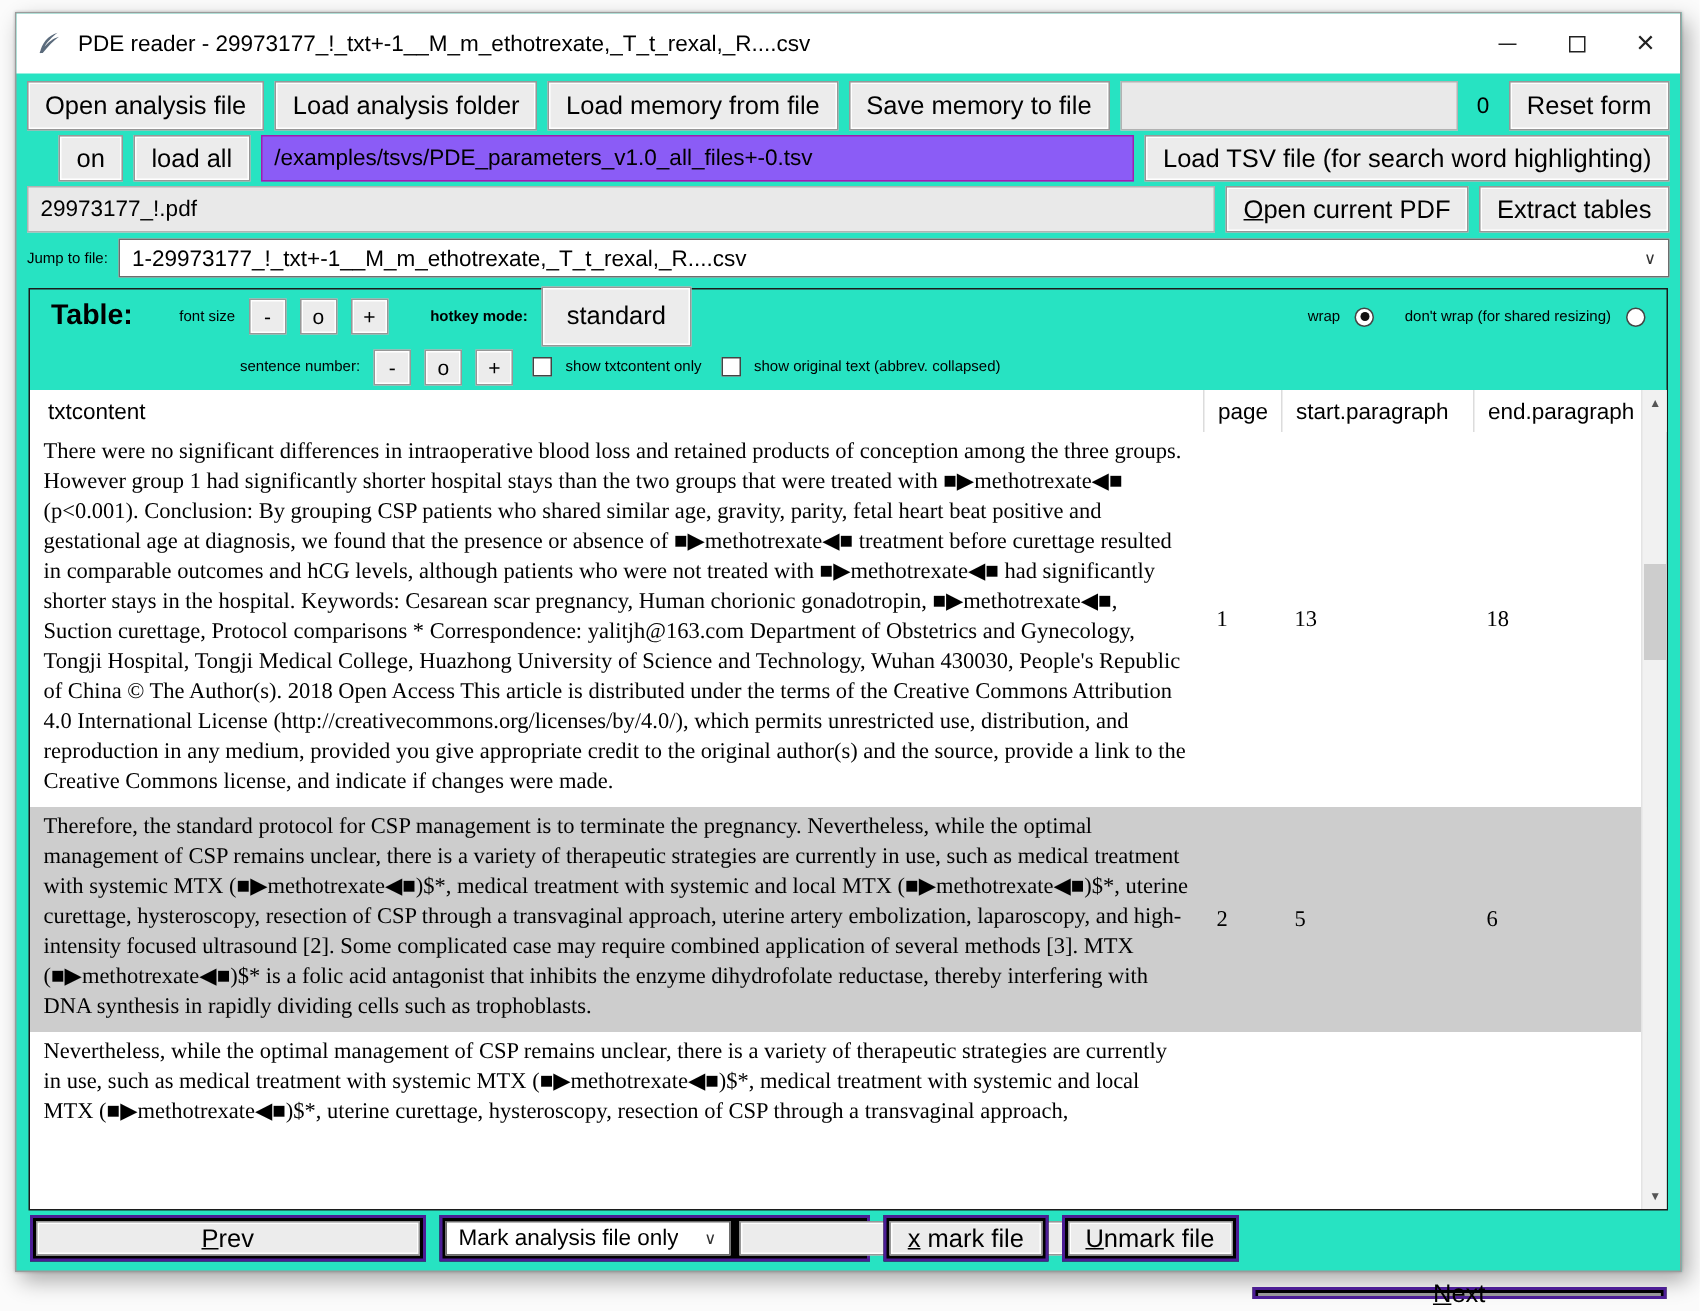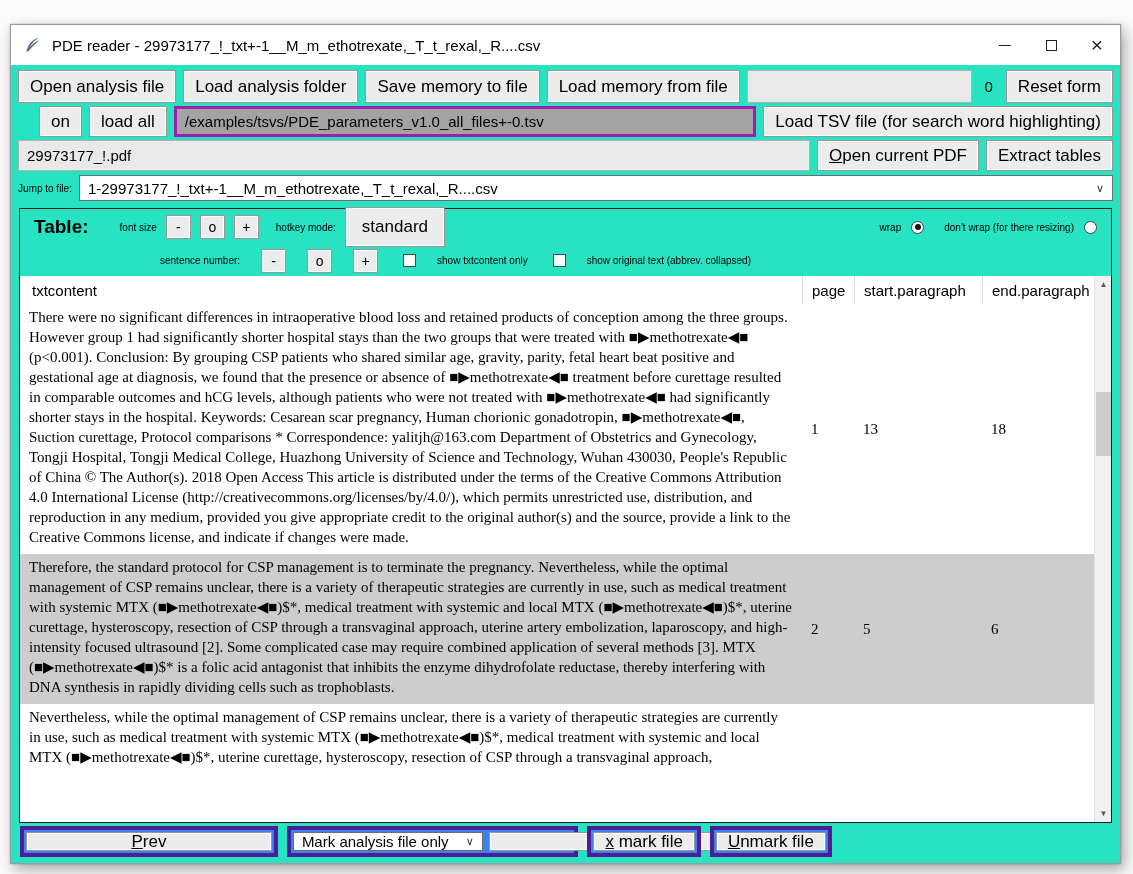--- a/index.html
+++ b/index.html
@@ -2,21 +2,21 @@
 <html><head>
 <meta charset="utf-8">
 <style>
   * { box-sizing: border-box; }
   body {
     margin: 0; width: 1133px; height: 874px; overflow: hidden;
     background: #fbfbfb; position: relative;
     font-family: "Liberation Sans", sans-serif; color: #000;
   }
   .window {
-    position: absolute; left: 10px; top: 24px; width: 1111px; height: 840px;
+    position: absolute; left: 10px; top: 8px; width: 1111px; height: 840px;
     background: #27e3c2; border: 1px solid #9b9b9b;
     box-shadow: 4px 6px 14px rgba(0,0,0,.32), 0 0 2px rgba(0,0,0,.25);
     display: flex; flex-direction: column;
   }
   
   .titlebar { height: 40px; background: #fff; display: flex; align-items: center; flex: 0 0 auto; }
   .app-icon { margin: 0 10px 0 13px; width: 18px; height: 18px; }
   .title-text { font-size: 15px; }
   .win-controls { margin-left: auto; display: flex; height: 100%; }
   .win-btn { width: 46px; display: flex; align-items: center; justify-content: center; font-size: 17px; color: #222; cursor: default; }
@@ -32,30 +32,30 @@
   .btn {
     background: #ececec; border: 1px solid #979797; box-shadow: inset 0 0 0 1px #fff;
     display: flex; align-items: center; justify-content: center;
     padding: 0 11px; font-size: 17px; white-space: nowrap; cursor: default;
   }
   .entry {
     display: flex; align-items: center; padding: 0 8px; font-size: 15px;
     white-space: nowrap; overflow: hidden;
   }
   .entry.gray { background: #e9e9e9; border: 1px solid #b2b2b2; }
-  .entry.white { background: #a3a3a3; border: 3px solid #a21caf; }
+  .entry.white { background: #8b5cf6; border: 1px solid #a21caf; }
   .grow { flex: 1 1 auto; min-width: 0; }
   .count-label { display: flex; align-items: center; padding: 0 6px; font-size: 15px; }
   .teal-label { display: flex; align-items: center; font-size: 10px; white-space: nowrap; }
   .combo { background: #fff; border: 1px solid #6d6d6d; display: flex; align-items: center; padding: 0 8px; font-size: 15px; white-space: nowrap; overflow: hidden; }
   .combo .chev { margin-left: auto; font-size: 11px; color: #333; padding-left: 8px; }
   
   .table-frame { margin: 7px 8px 0 8px; border: 1px solid #1c1c1c; flex: 1 1 auto; min-height: 0; display: flex; flex-direction: column; }
   .tc1 { height: 36px; display: flex; align-items: center; padding: 0 14px; gap: 9px; flex: 0 0 auto; }
-  .tc2 { height: 31px; display: flex; align-items: center; padding: 0 14px 0 140px; gap: 21px; flex: 0 0 auto; }
+  .tc2 { height: 31px; display: flex; align-items: center; padding: 0 14px 0 140px; gap: 9px; flex: 0 0 auto; }
   .tbl-title { font-size: 19px; font-weight: bold; margin-right: 22px; }
   .sbtn { width: 25px; height: 24px; background: #ececec; border: 1px solid #979797; box-shadow: inset 0 0 0 1px #fff; display: flex; align-items: center; justify-content: center; font-size: 14px; cursor: default; }
   .hotkey-btn { height: 40px; padding: 16px 16px; }
   .radio { width: 13px; height: 13px; border-radius: 50%; background: #fff; border: 1px solid #444; display: inline-flex; align-items: center; justify-content: center; }
   .radio.checked::after { content: ""; width: 6px; height: 6px; border-radius: 50%; background: #111; }
   .checkbox { width: 13px; height: 13px; background: #fff; border: 1px solid #444; display: inline-block; }
   .wrap-zone { margin-left: auto; display: flex; align-items: center; gap: 10px; }
   
   .grid { background: #fff; flex: 1 1 auto; min-height: 0; display: flex; flex-direction: column; position: relative; }
   .ghead { display: flex; align-items: center; height: 28px; font-size: 15px; flex: 0 0 auto; background: #fff; }
@@ -71,21 +71,21 @@
   .trow .num { display: flex; align-items: center; font-size: 15px; }
   .trow.selected { background: #cdcdcd; }
   
   .scrollbar { position: absolute; top: 0; right: 0; bottom: 0; width: 17px; background: #f1f1f1; border-left: 1px solid #e3e3e3; }
   .sb-arrow { position: absolute; left: 0; width: 17px; height: 17px; display: flex; align-items: center; justify-content: center; font-size: 8px; color: #555; }
   .sb-up { top: 0; }
   .sb-down { bottom: 0; }
   .sb-thumb { position: absolute; left: 1px; top: 116px; width: 15px; height: 64px; background: #cdcdcd; }
   
   .bottombar { flex: 0 0 auto; height: 40px; display: flex; align-items: stretch; gap: 9px; padding: 3px 9px 6px 9px; }
-  .bgroup { border: 4px solid #4c1d95; background: #3b82f6; padding: 2px; display: flex; align-items: stretch; gap: 6px; }
+  .bgroup { border: 2px solid #4c1d95; background: #000000; padding: 2px; display: flex; align-items: stretch; gap: 6px; }
   .bgroup .btn { width: 100%; }
   .g-prev { flex: 1 1 0; }
   .g-next { flex: 1.05 1 0; margin-top: 48px; }
   .w-combo { width: 190px; flex: 0 0 auto; }
   .w-flag { width: 84px; flex: 0 0 auto; }
   .w-xmark { width: 100px; flex: 0 0 auto; }
   .w-unmark { width: 100px; flex: 0 0 auto; }
   .u { text-decoration: underline; }
 </style>
 </head>
@@ -108,22 +108,22 @@
         </div>
       <div class="win-btn">
           <span style="font-size:21px;">×</span>
         </div>
     </div>
   </div>
 
   <div class="trow-bar r1">
     <div class="btn">Open analysis file</div>
     <div class="btn">Load analysis folder</div>
+    <div class="btn">Load memory from file</div>
     <div class="btn">Save memory to file</div>
-    <div class="btn">Load memory from file</div>
     <div class="entry gray grow"></div>
     <div class="count-label">0</div>
     <div class="btn">Reset form</div>
   </div>
 
   <div class="trow-bar r2">
     <div class="btn">on</div>
     <div class="btn">load all</div>
     <div class="entry white grow">/examples/tsvs/PDE_parameters_v1.0_all_files+-0.tsv</div>
     <div class="btn">Load TSV file (for search word highlighting)</div>
@@ -147,26 +147,26 @@
   </div>
 
   <div class="table-frame">
 
     <div class="tc1">
       <span class="tbl-title">Table:</span>
       <span class="teal-label">font size</span>
       <div class="sbtn">-</div>
       <div class="sbtn">o</div>
       <div class="sbtn">+</div>
-      <span class="teal-label" style="margin-left:8px;">hotkey mode:</span>
+      <span class="teal-label" style="margin-left:19px;font-weight:bold;">hotkey mode:</span>
       <div class="btn hotkey-btn">standard</div>
       <div class="wrap-zone">
         <span class="teal-label">wrap</span>
         <span class="radio checked"></span>
-        <span class="teal-label" style="margin-left:10px;">don't wrap (for there resizing)</span>
+        <span class="teal-label" style="margin-left:10px;">don't wrap (for shared resizing)</span>
         <span class="radio"></span>
       </div>
     </div>
 
     <div class="tc2">
       <span class="teal-label">sentence number:</span>
       <div class="sbtn">-</div>
       <div class="sbtn">o</div>
       <div class="sbtn">+</div>
       <span class="checkbox" style="margin-left:4px;"></span>

